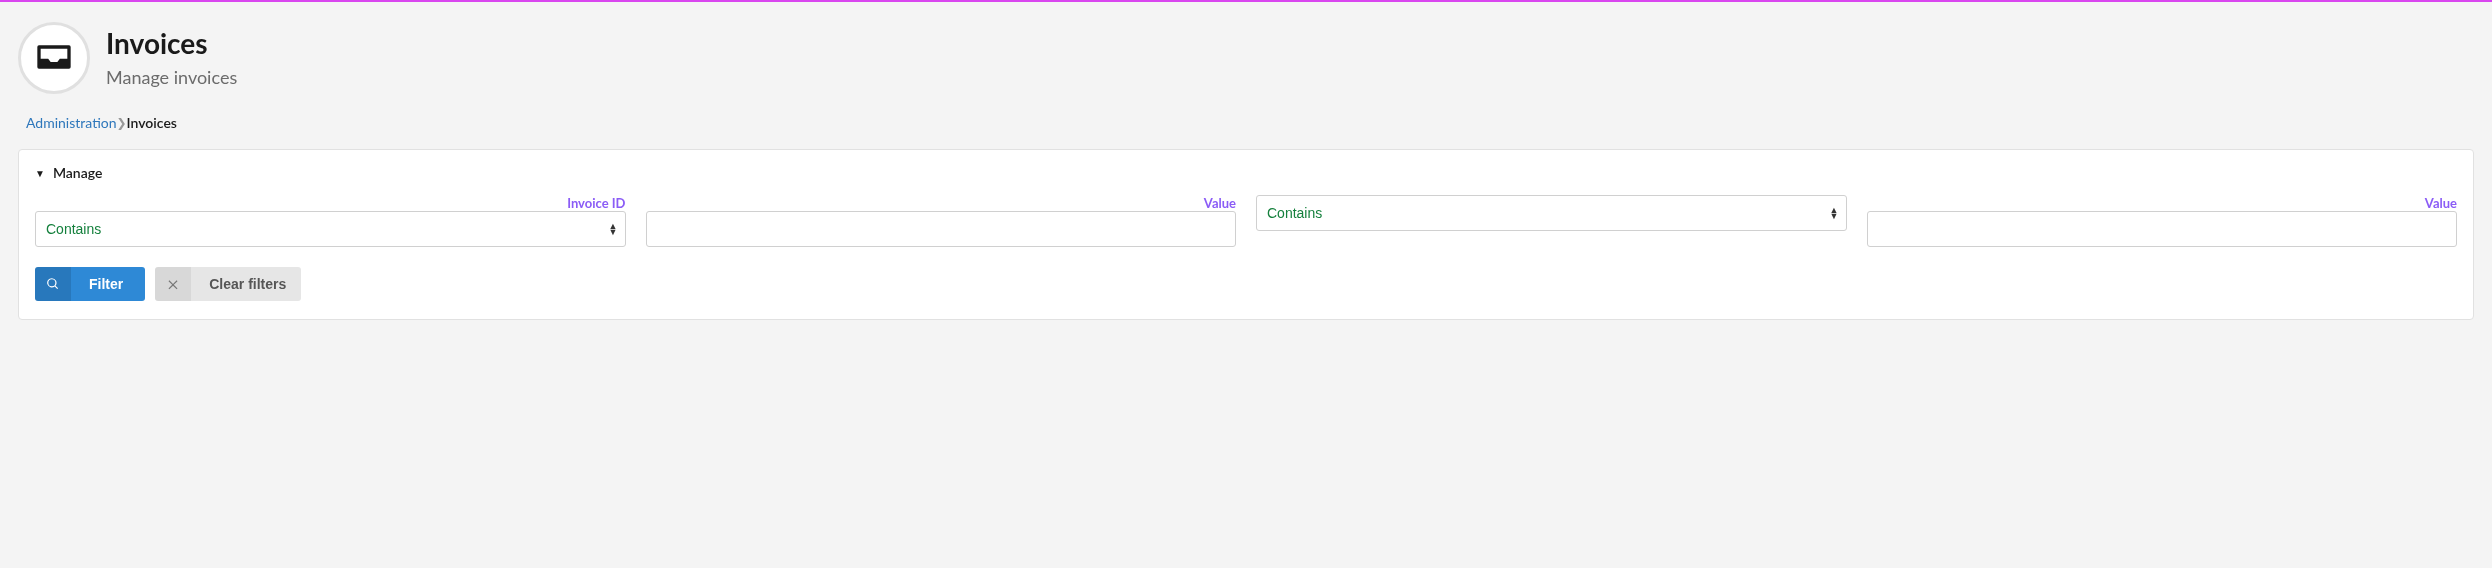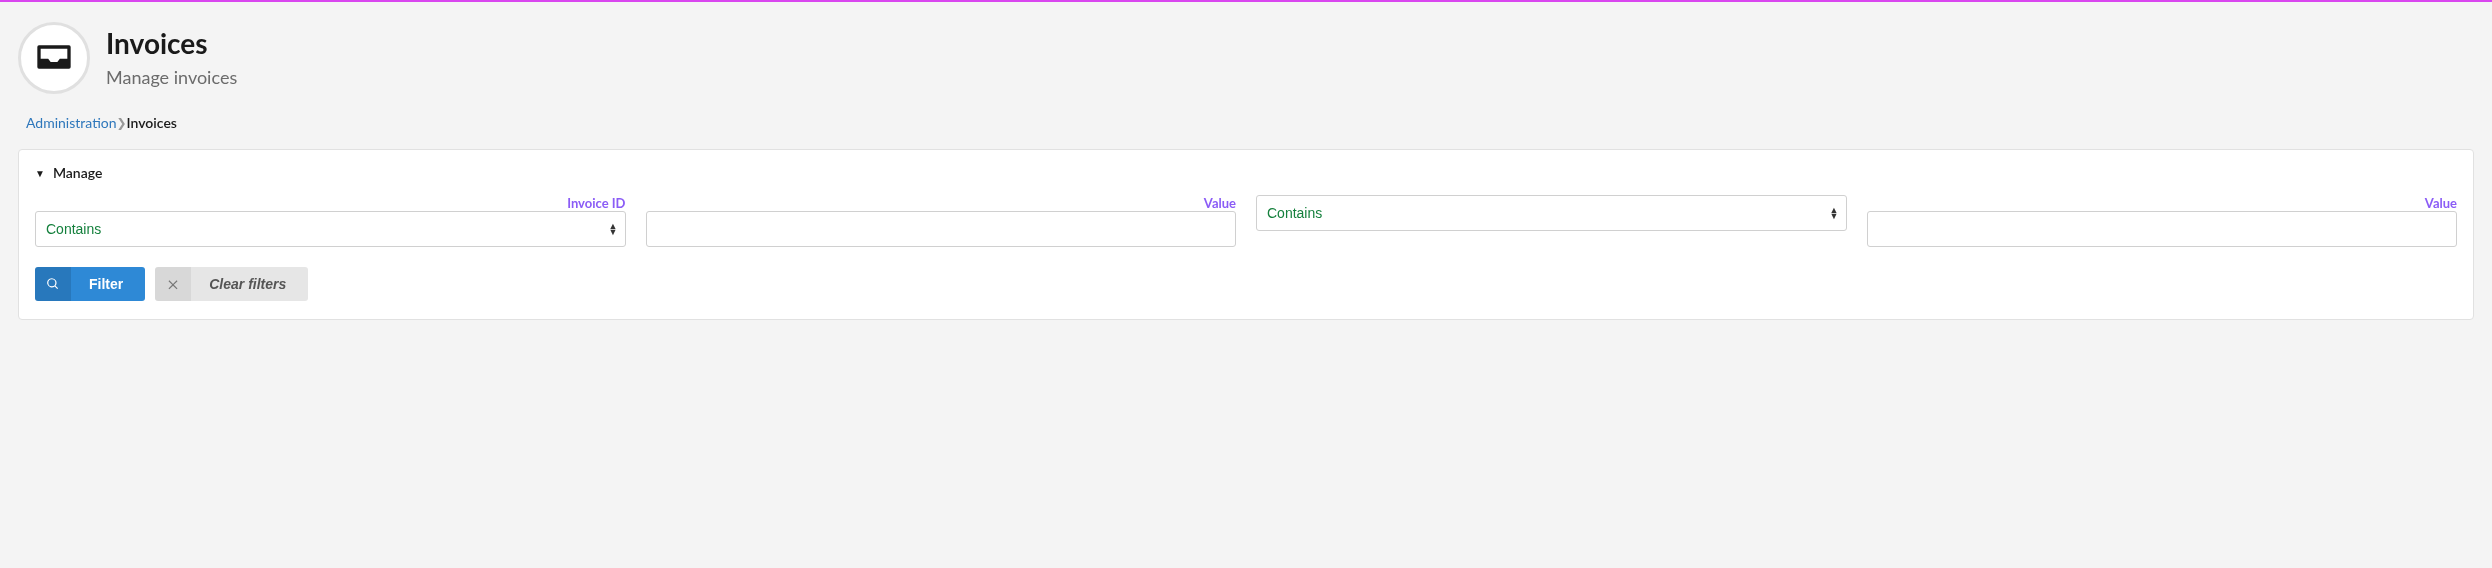--- a/index.html
+++ b/index.html
@@ -182,22 +182,21 @@
     .btn-secondary {
       background: #e6e6e6;
       color: #555;
     }
     .btn-secondary .btn-icon {
       background: rgba(0,0,0,0.06);
       width: 36px;
       color: #777;
     }
     .btn-secondary .btn-label {
-      padding: 0 22px 0 18px;
-      font-style: italic;
+      padding: 0 15px 0 18px;
     }
     .btn svg {
       width: 14px;
       height: 14px;
     }
   </style>
 </head>
 <body>
 
 <div class="page">

